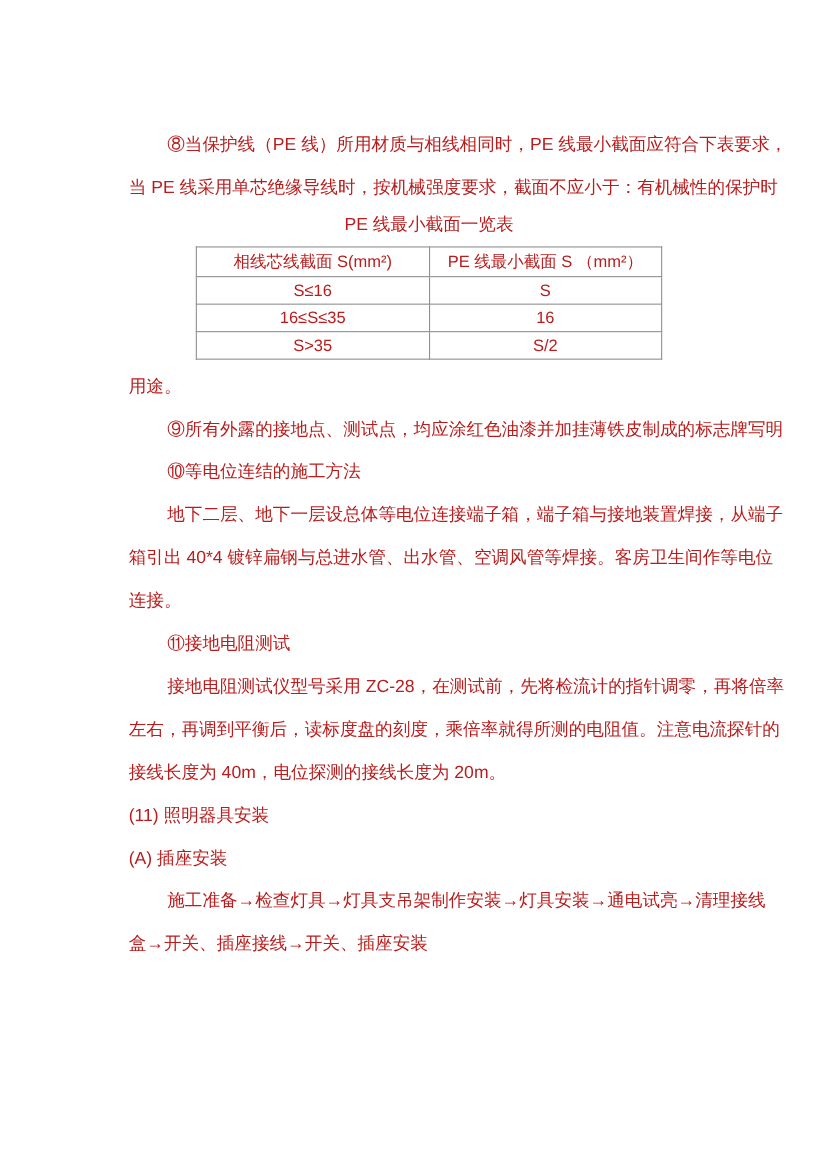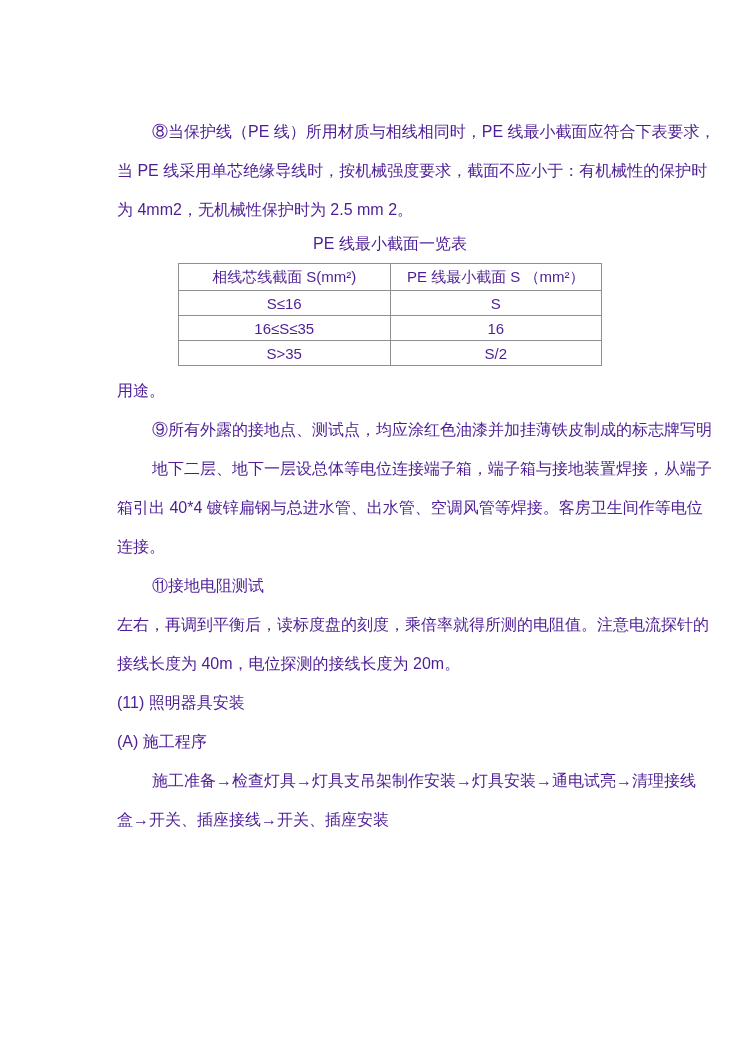--- a/index.html
+++ b/index.html
@@ -2,21 +2,21 @@
 <html><head>
 <meta charset="utf-8">
 <style>
   html, body { margin: 0; padding: 0; background: #ffffff; }
   .page {
     position: relative;
     width: 744px;
     height: 960px;
     background: #ffffff;
     font-family: "Liberation Sans", sans-serif;
-    color: #4c1d95;
+    color: #b91c1c;
     overflow: hidden;
   }
   .content {
     position: absolute;
     left: 117px;
     top: 112px;
     width: 511px;
     font-size: 16px;
   }
   .line {
@@ -55,21 +55,20 @@
   table.pe-table tr.head td { height: 26px; text-align: center; }
 </style>
 </head>
 <body>
 
 <div class="page">
   <div class="content">
 
     <div class="line indent fill">⑧当保护线（PE 线）所用材质与相线相同时，PE 线最小截面应符合下表要求，</div>
     <div class="line fill">当 PE 线采用单芯绝缘导线时，按机械强度要求，截面不应小于：有机械性的保护时</div>
-    <div class="line">为 4mm2，无机械性保护时为 2.5 mm 2。</div>
 
     <div class="tbl-title">PE 线最小截面一览表</div>
 
     <table class="pe-table">
       <tbody>
         <tr class="head">
           <td>相线芯线截面 S(mm²)</td>
           <td>PE 线最小截面 S （mm²）</td>
         </tr>
         <tr>
@@ -82,25 +81,27 @@
         </tr>
         <tr>
           <td>S&gt;35</td>
           <td>S/2</td>
         </tr>
       </tbody>
     </table>
 
     <div class="line">用途。</div>
     <div class="line indent fill">⑨所有外露的接地点、测试点，均应涂红色油漆并加挂薄铁皮制成的标志牌写明</div>
+    <div class="line indent">⑩等电位连结的施工方法</div>
     <div class="line indent fill">地下二层、地下一层设总体等电位连接端子箱，端子箱与接地装置焊接，从端子</div>
     <div class="line fill">箱引出 40*4 镀锌扁钢与总进水管、出水管、空调风管等焊接。客房卫生间作等电位</div>
     <div class="line">连接。</div>
     <div class="line indent">⑪接地电阻测试</div>
+    <div class="line indent fill">接地电阻测试仪型号采用 ZC-28，在测试前，先将检流计的指针调零，再将倍率</div>
     <div class="line fill">左右，再调到平衡后，读标度盘的刻度，乘倍率就得所测的电阻值。注意电流探针的</div>
     <div class="line">接线长度为 40m，电位探测的接线长度为 20m。</div>
     <div class="line">(11) 照明器具安装</div>
-    <div class="line">(A) 施工程序</div>
+    <div class="line">(A) 插座安装</div>
     <div class="line indent fill">施工准备→检查灯具→灯具支吊架制作安装→灯具安装→通电试亮→清理接线</div>
     <div class="line">盒→开关、插座接线→开关、插座安装</div>
 
   </div>
 </div>
 
 </body></html>

